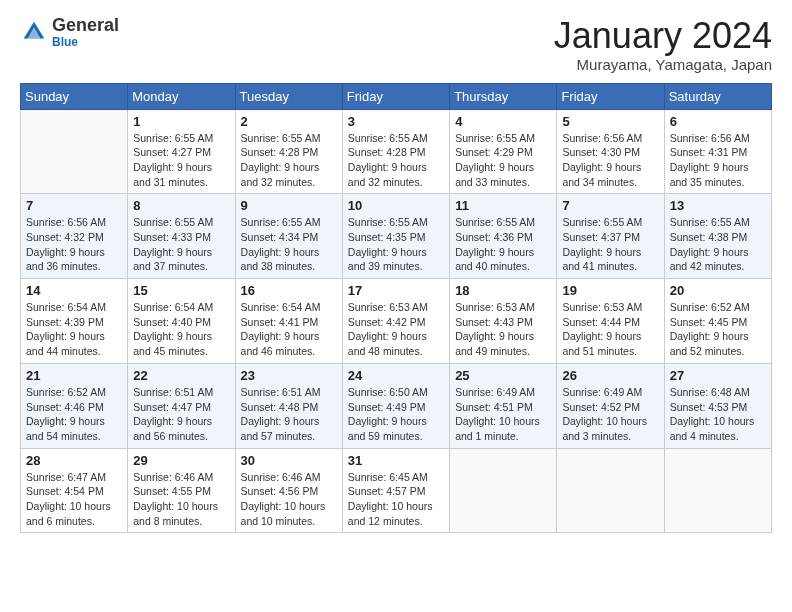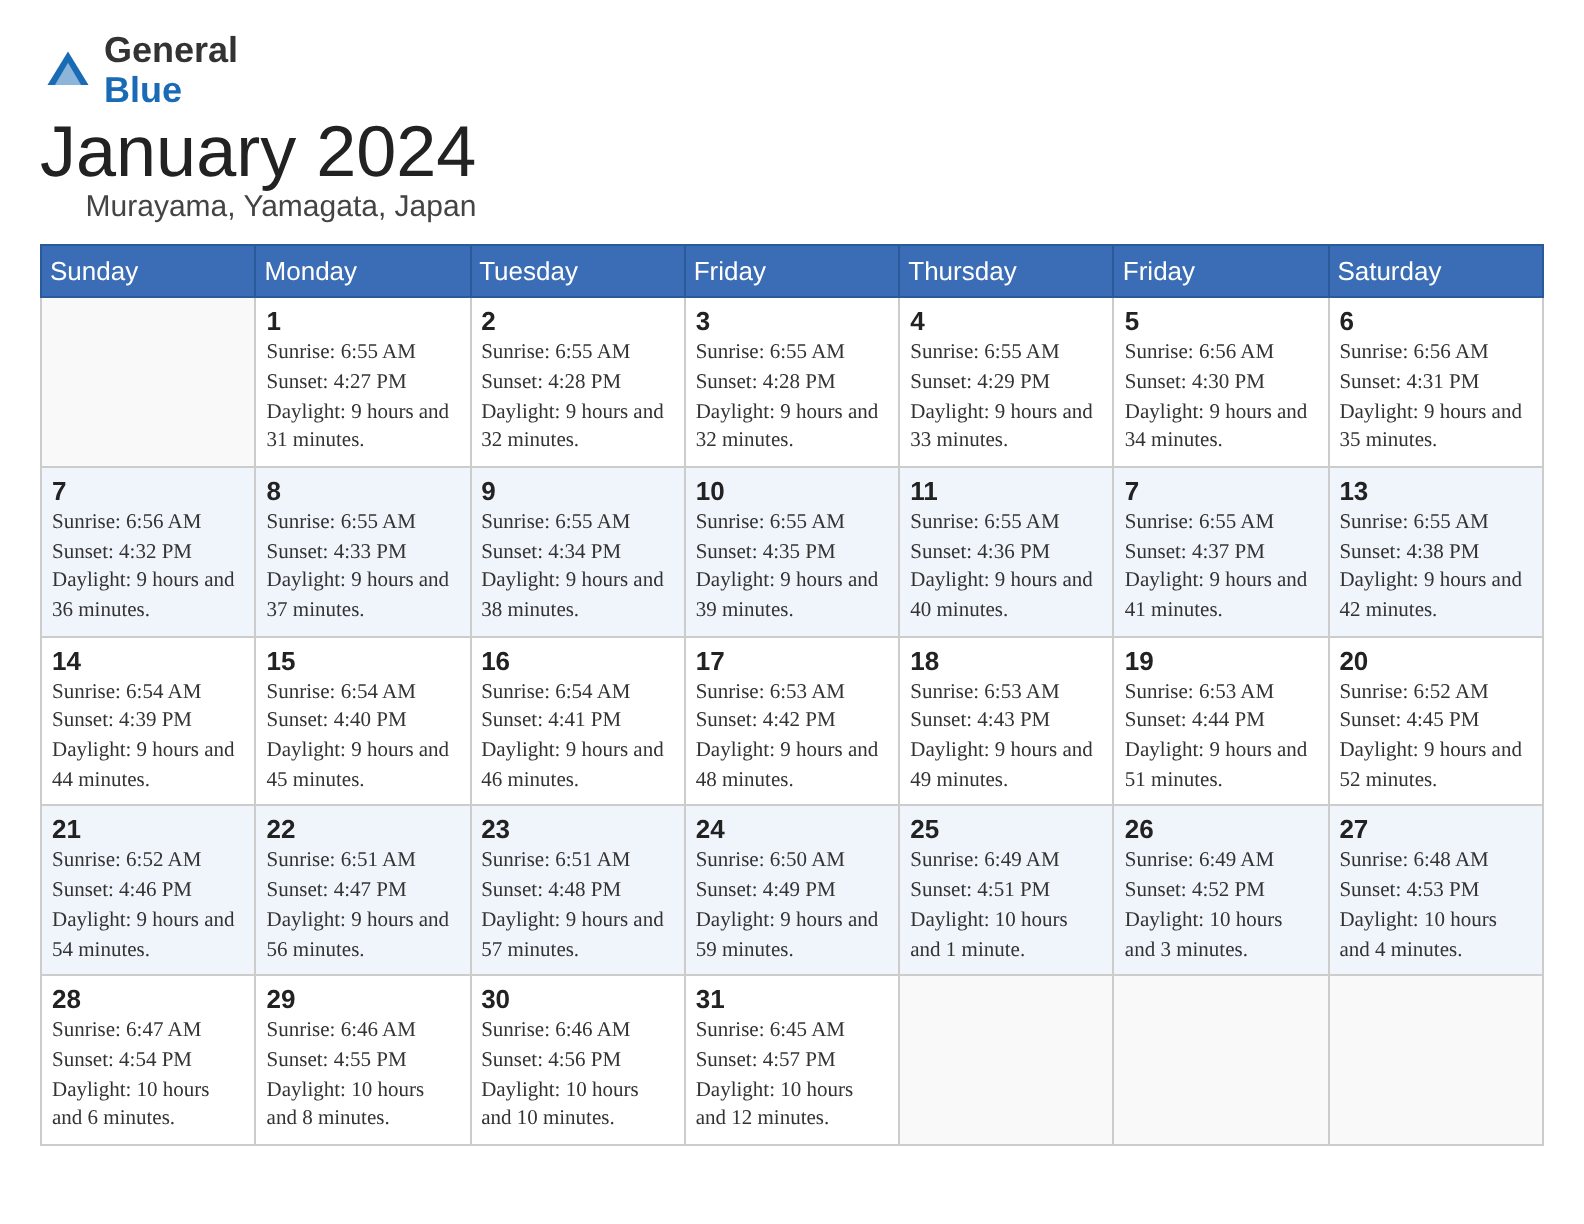--- a/index.html
+++ b/index.html
@@ -12,39 +12,38 @@
     }
     .page {
       width: 792px;
       padding: 16px 20px 10px 20px;
     }
     .header {
       display: flex;
       align-items: flex-start;
       justify-content: space-between;
       margin-bottom: 10px;
-      flex-direction: column;
     }
     .logo {
       display: flex;
       align-items: center;
       gap: 4px;
     }
     .logo-text {
       display: flex;
       flex-direction: column;
       line-height: 1.1;
     }
     .logo-general {
       font-size: 18px;
       font-weight: bold;
       color: #333;
     }
     .logo-blue {
-      font-size: 18px;
+      font-size: 12px;
       font-weight: bold;
       color: #1a6bb5;
     }
     .logo-icon {
       width: 28px;
       height: 28px;
     }
     .title-block {
       text-align: right;
     }
@@ -87,21 +86,20 @@
     .day-number {
       font-size: 13px;
       font-weight: bold;
       color: #222;
       margin-bottom: 2px;
     }
     .day-info {
       color: #333;
       line-height: 1.4;
       font-size: 10.5px;
-      font-family: Liberation Serif, serif;
     }
     .row-shaded td {
       background-color: #f0f4fb;
     }
   </style>
 </head>
 <body>
 
 <div class="page">
   <div class="header">

